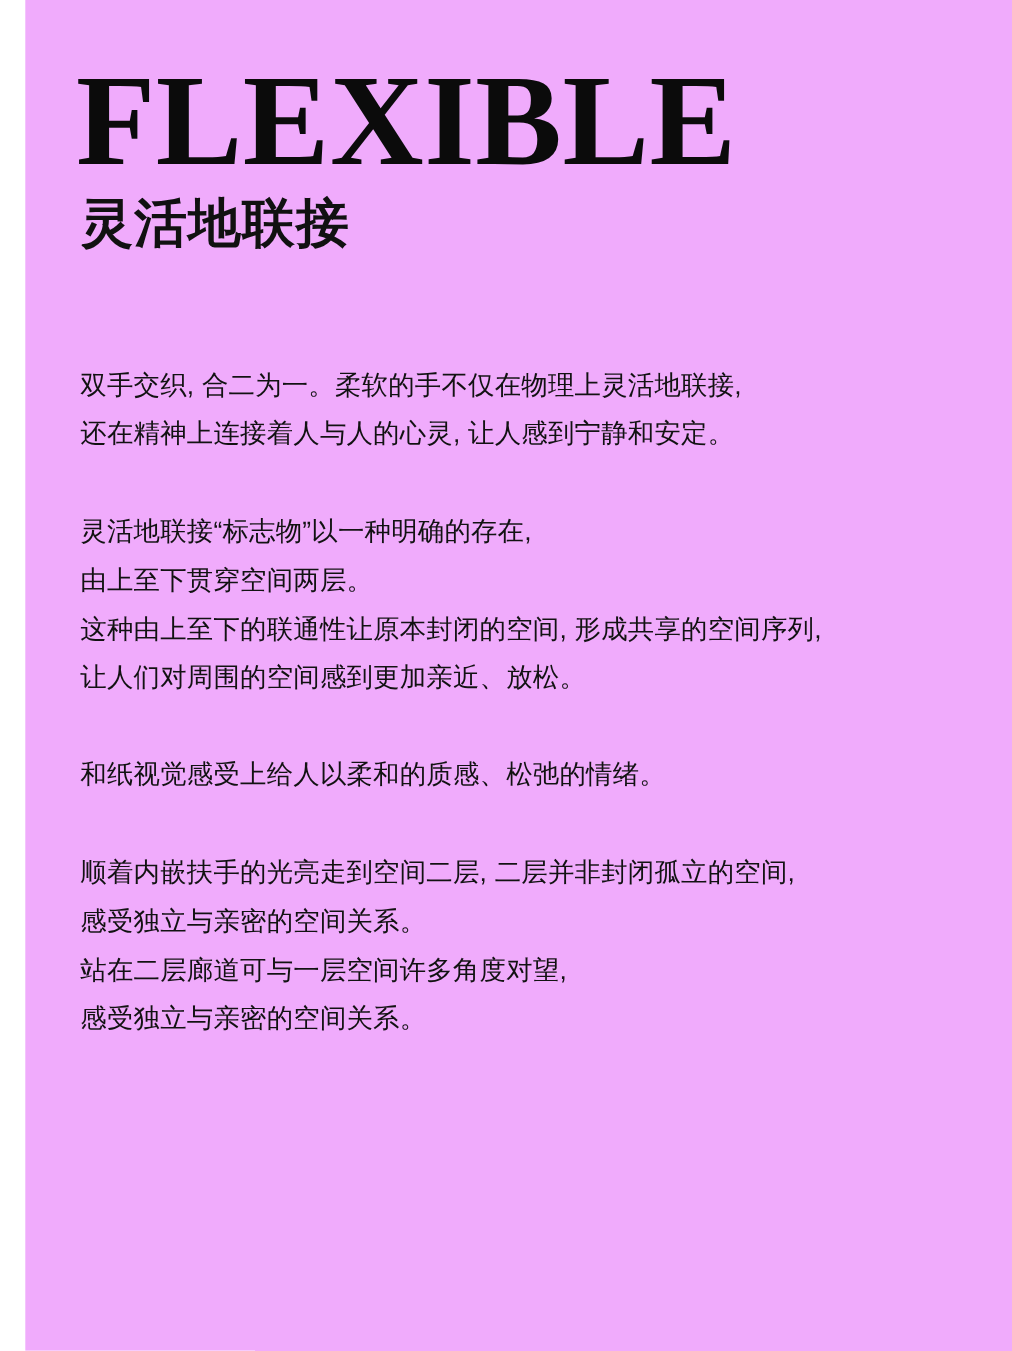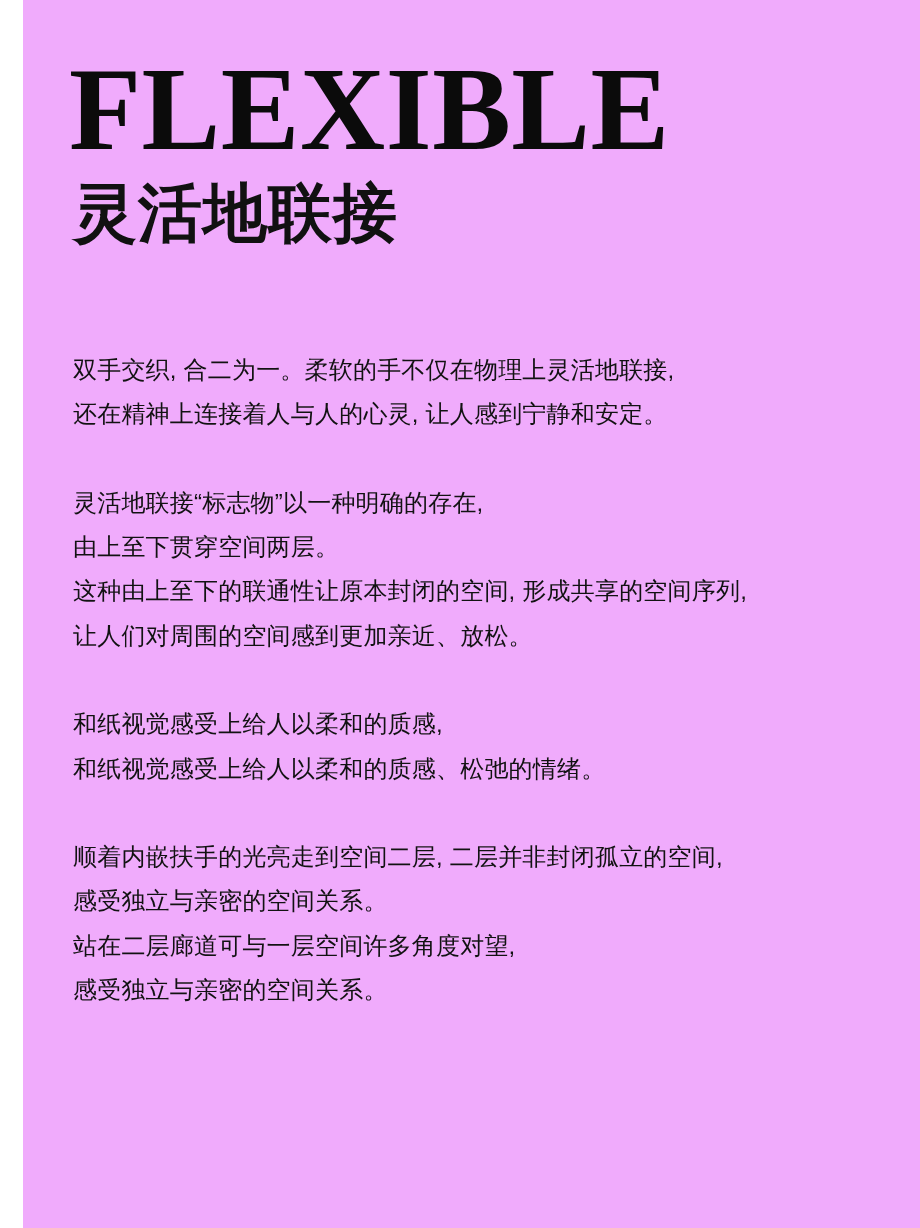--- a/index.html
+++ b/index.html
@@ -32,21 +32,21 @@
     font-size: 118px;
     line-height: 1.02;
     letter-spacing: 0.5px;
     color: #0b0b0b;
     margin: 0;
     white-space: nowrap;
   }
   .subhead {
     font-family: "Liberation Sans", sans-serif;
     font-weight: 700;
-    font-size: 64px;
+    font-size: 48px;
     line-height: 1.18;
     letter-spacing: 1px;
     color: #111111;
     margin: 6px 0 0 4px;
   }
   .body-block {
     margin-top: 96px;
   }
   .para {
     font-family: Liberation Sans, sans-serif;
@@ -82,21 +82,20 @@
     </p>
 
     <p class="para">
       <span class="line">灵活地联接“标志物”以一种明确的存在,</span>
       <span class="line">由上至下贯穿空间两层。</span>
       <span class="line">这种由上至下的联通性让原本封闭的空间, 形成共享的空间序列,</span>
       <span class="line">让人们对周围的空间感到更加亲近、放松。</span>
     </p>
 
     <p class="para">
-      <span class="line">和纸视觉感受上给人以柔和的质感,</span>
       <span class="line">和纸视觉感受上给人以柔和的质感、松弛的情绪。</span>
     </p>
 
     <p class="para">
       <span class="line">顺着内嵌扶手的光亮走到空间二层, 二层并非封闭孤立的空间,</span>
       <span class="line">感受独立与亲密的空间关系。</span>
       <span class="line">站在二层廊道可与一层空间许多角度对望,</span>
       <span class="line">感受独立与亲密的空间关系。</span>
     </p>
 

